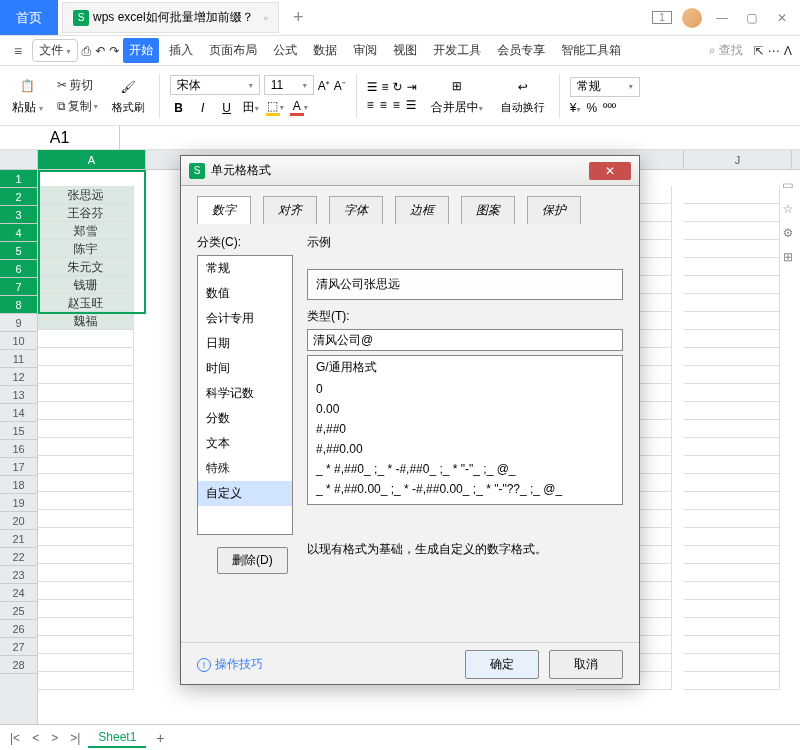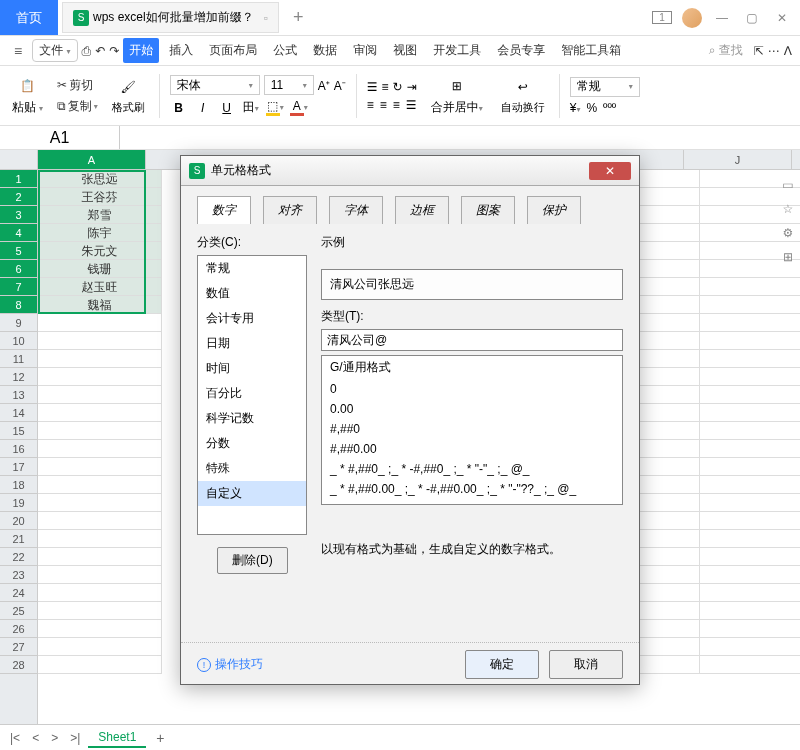--- a/index.html
+++ b/index.html
@@ -51,21 +51,21 @@
 .grid-wrap { position: relative; height: 574px; overflow: hidden; display: flex; flex-direction: column; }
 .grid { flex: 1; display: flex; }
 .rowhdrs { width: 38px; background: #e8ebee; border-right: 1px solid #ccc; }
 .rowhdr { height: 18px; border-bottom: 1px solid #ccc; text-align: center; font-size: 11px; color: #555; line-height: 18px; }
 .rowhdr.sel { background: #0aa35c; color: #fff; }
 .colhdrs { height: 20px; background: #e8ebee; display: flex; border-bottom: 1px solid #ccc; margin-left: 38px; }
 .colhdr { width: 108px; border-right: 1px solid #ccc; text-align: center; font-size: 11px; color: #555; line-height: 20px; }
 .colhdr.sel { background: #0aa35c; color: #fff; }
 .corner { width: 38px; height: 20px; background: #e8ebee; border-right: 1px solid #ccc; border-bottom: 1px solid #ccc; position: absolute; top: 0; left: 0; }
 .cells { flex: 1; position: relative; }
-.col { position: absolute; top: 0; width: 124px; }
+.col { position: absolute; top: 16px; width: 96px; }
 .cell { height: 18px; border-right: 1px solid #ddd; border-bottom: 1px solid #ddd; text-align: center; font-size: 12px; line-height: 18px; color: #333; }
 .col-a .cell.data { background: #dce8e2; }
 .selection-outline { position: absolute; border: 2px solid #0aa35c; pointer-events: none; left: 38px; top: 20px; width: 108px; height: 144px; }
 
 
 .sheettabs { height: 26px; border-top: 1px solid #ccc; display: flex; align-items: center; padding: 0 6px; gap: 4px; font-size: 12px; color: #666; }
 .sheettabs .nav { padding: 2px 4px; cursor: pointer; }
 .sheettabs .tab-active { color: #0aa35c; font-weight: normal; padding: 2px 10px; border-bottom: 2px solid #0aa35c; }
 .sheettabs .addtab { padding: 2px 6px; font-size: 14px; }
 
@@ -76,21 +76,21 @@
 
 .dialog-backdrop { position: absolute; top: 155px; left: 180px; width: 460px; height: 530px; background: #f2f2f2; border: 1px solid #666; box-shadow: 0 4px 20px rgba(0,0,0,0.3); }
 .dlg-title { height: 30px; background: linear-gradient(#fafafa,#e8e8e8); display: flex; align-items: center; padding: 0 8px; gap: 6px; font-size: 13px; border-bottom: 1px solid #aaa; }
 .dlg-title-spacer { flex: 1; }
 .dlg-close { background: #c84f4b; color: #fff; padding: 2px 16px; border-radius: 2px; font-size: 12px; cursor: pointer; }
 .dlg-body { padding: 10px 16px; height: 456px; }
 .dlg-tabs { display: flex; gap: 12px; margin-bottom: 10px; font-style: italic; }
 .dlg-tab { padding: 5px 14px; border: 1px solid #aaa; background: #eee; font-size: 12px; cursor: pointer; border-bottom: none; }
 .dlg-tab.active { background: #fff; }
 .dlg-content { display: flex; gap: 14px; }
-.dlg-left { width: 110px; }
+.dlg-left { width: 96px; }
 .dlg-label { font-size: 12px; margin-bottom: 4px; }
 .dlg-list { border: 1px solid #888; background: #fff; height: 280px; overflow-y: auto; }
 .dlg-list-item { padding: 4px 8px; font-size: 12px; cursor: pointer; }
 .dlg-list-item.sel { background: #d0e4ff; }
 .dlg-del-btn { margin-top: 12px; padding: 4px 14px; border: 1px solid #888; background: #eee; display: inline-block; cursor: pointer; border-radius: 2px; margin-left: 20px; }
 .dlg-right { flex: 1; }
 .dlg-sample-box { border: 1px solid #888; background: #fdfdfd; padding: 6px 8px; margin-bottom: 8px; margin-top: 18px; }
 .dlg-type-input { width: 100%; border: 1px solid #888; padding: 3px 5px; font-size: 12px; background: #fff; margin-bottom: 4px; }
 .dlg-fmt-list { border: 1px solid #888; background: #fff; height: 150px; overflow-y: auto; }
 .dlg-fmt-item { padding: 3px 8px; font-size: 12px; }
@@ -392,23 +392,23 @@
       </div>
     <div class="dlg-content">
       <div class="dlg-left">
         <div class="dlg-label">分类(C):</div>
         <div class="dlg-list" id="cat-list">
             <div class="dlg-list-item">常规</div>
             <div class="dlg-list-item">数值</div>
             <div class="dlg-list-item">会计专用</div>
             <div class="dlg-list-item">日期</div>
             <div class="dlg-list-item">时间</div>
-            <div class="dlg-list-item">百分比</div>
             <div class="dlg-list-item">科学记数</div>
             <div class="dlg-list-item">分数</div>
+            <div class="dlg-list-item">文本</div>
             <div class="dlg-list-item">特殊</div>
             <div class="dlg-list-item sel">自定义</div>
           </div>
         <div class="dlg-del-btn">删除(D)</div>
       </div>
       <div class="dlg-right">
         <div class="dlg-label">示例</div>
         <div class="dlg-sample-box">清风公司张思远</div>
         <div class="dlg-label">类型(T):</div>
         <input class="dlg-type-input" value="清风公司@" style="">

